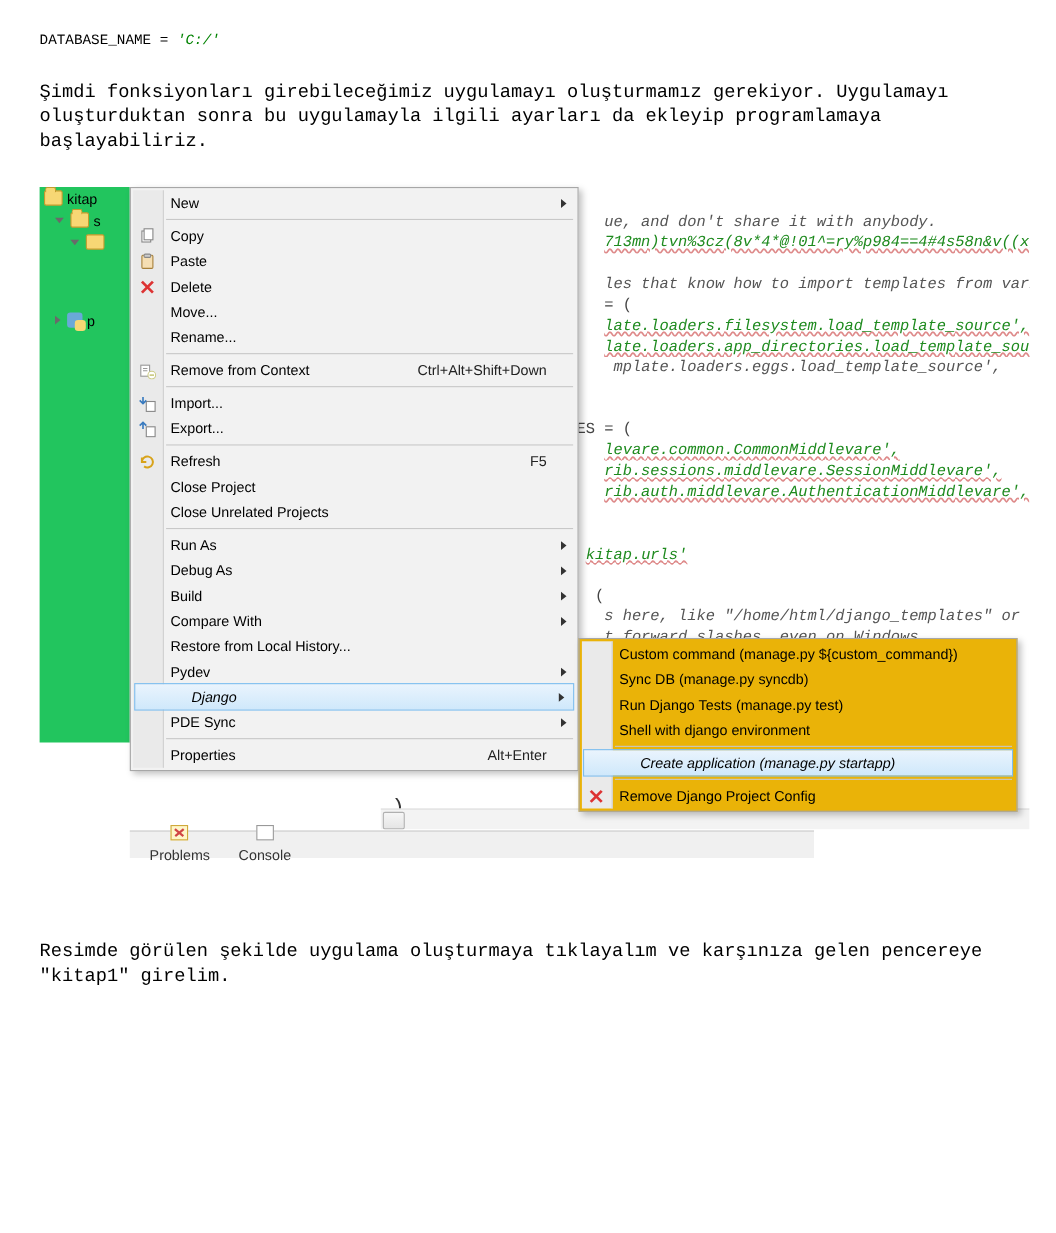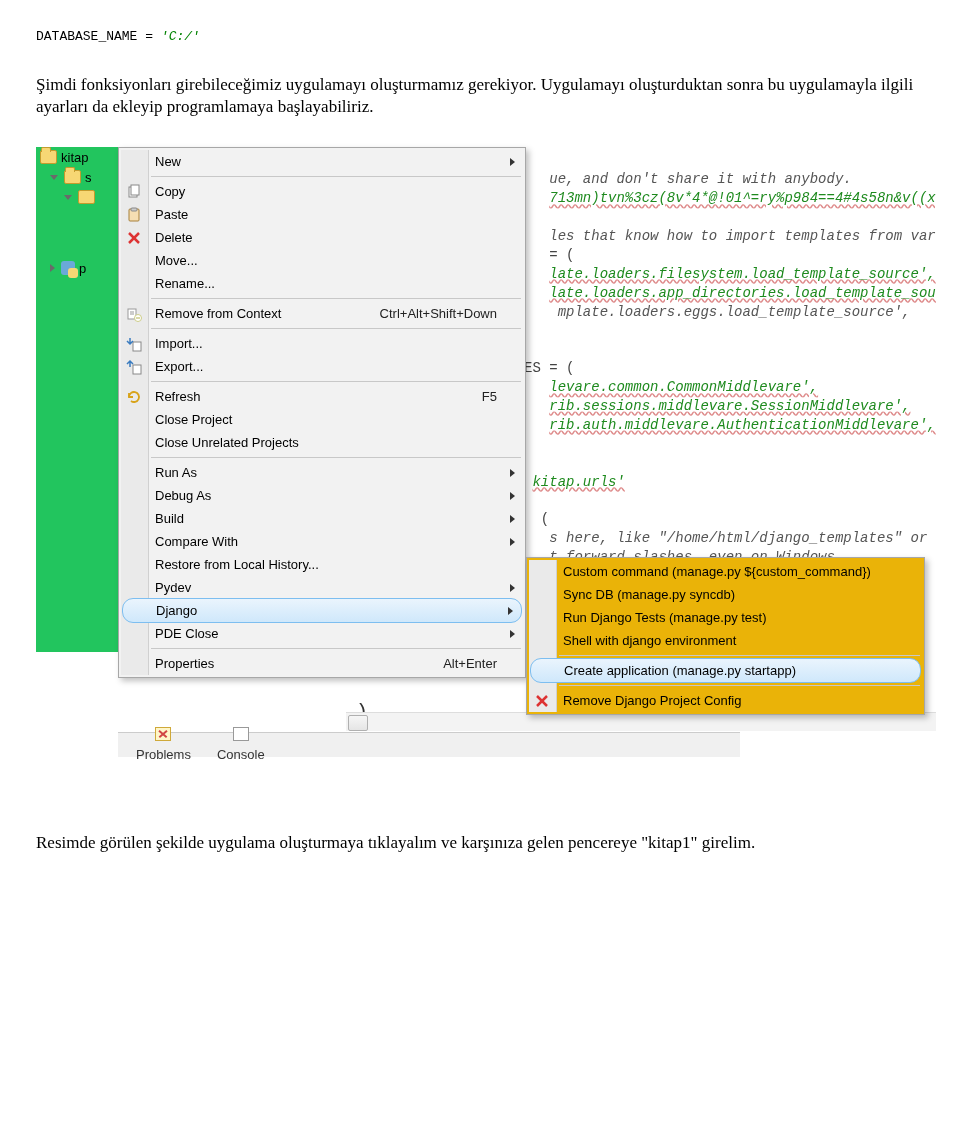--- a/index.html
+++ b/index.html
@@ -16,20 +16,21 @@
   .code-line {
     font-family: "Courier New", monospace;
     font-size: 13px;
     margin-bottom: 28px;
   }
   .code-line .var { color: #000; }
   .code-line .eq { color: #000; }
   .code-line .str { color: #008200; font-style: italic; }
   .body-para {
     margin: 0 0 28px 0;
+    font-family: Liberation Mono, monospace;
   }
   .screenshot-wrap {
     margin: 10px 0 30px 0;
     position: relative;
     width: 900px;
     height: 655px;
     font-family: Tahoma, Verdana, sans-serif;
     font-size: 13px;
     color: #000;
   }
@@ -122,23 +123,24 @@
     align-items: center;
     height: 23px;
     padding-left: 34px;
     padding-right: 26px;
     white-space: nowrap;
     justify-content: center;
   }
   .ctx-item.highlight {
     background: linear-gradient(#eaf4fd, #cfe8fb);
     border: 1px solid #7dbef0;
-    border-radius: 11px;
+    border-radius: 0;
     margin: -1px 1px -1px 1px;
-    padding-left: 33px;
+    padding-left: 51px;
+    font-style: italic;
   }
   .ctx-item .label { flex: 0 0 auto; }
   .ctx-item .spacer { flex: 1 1 auto; }
   .ctx-item .shortcut { color: #222; margin-left: 20px; }
   .ctx-item .arrow {
     position: absolute;
     right: 8px; top: 50%;
     transform: translateY(-50%);
     width: 0; height: 0;
     border-top: 4px solid transparent;
@@ -470,21 +472,21 @@
           <span class="arrow"></span>
         </div>
         <div class="ctx-item highlight">
           <span class="mi"></span>
           <span class="label">Django</span>
           <span class="spacer"></span>
           <span class="arrow"></span>
         </div>
         <div class="ctx-item">
           <span class="mi"></span>
-          <span class="label">PDE Close</span>
+          <span class="label">PDE Sync</span>
           <span class="spacer"></span>
           <span class="arrow"></span>
         </div>
         <div class="ctx-sep"></div>
         <div class="ctx-item">
           <span class="mi"></span>
           <span class="label">Properties</span>
           <span class="spacer"></span>
           <span class="shortcut">Alt+Enter</span>
         </div>

